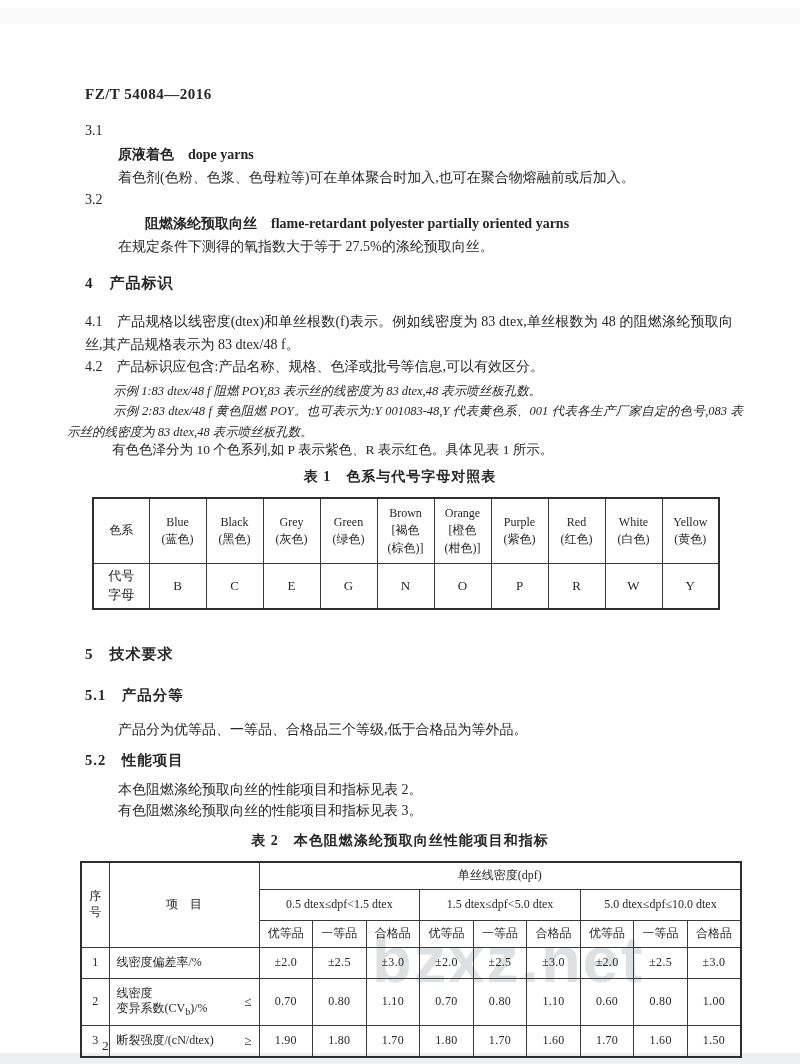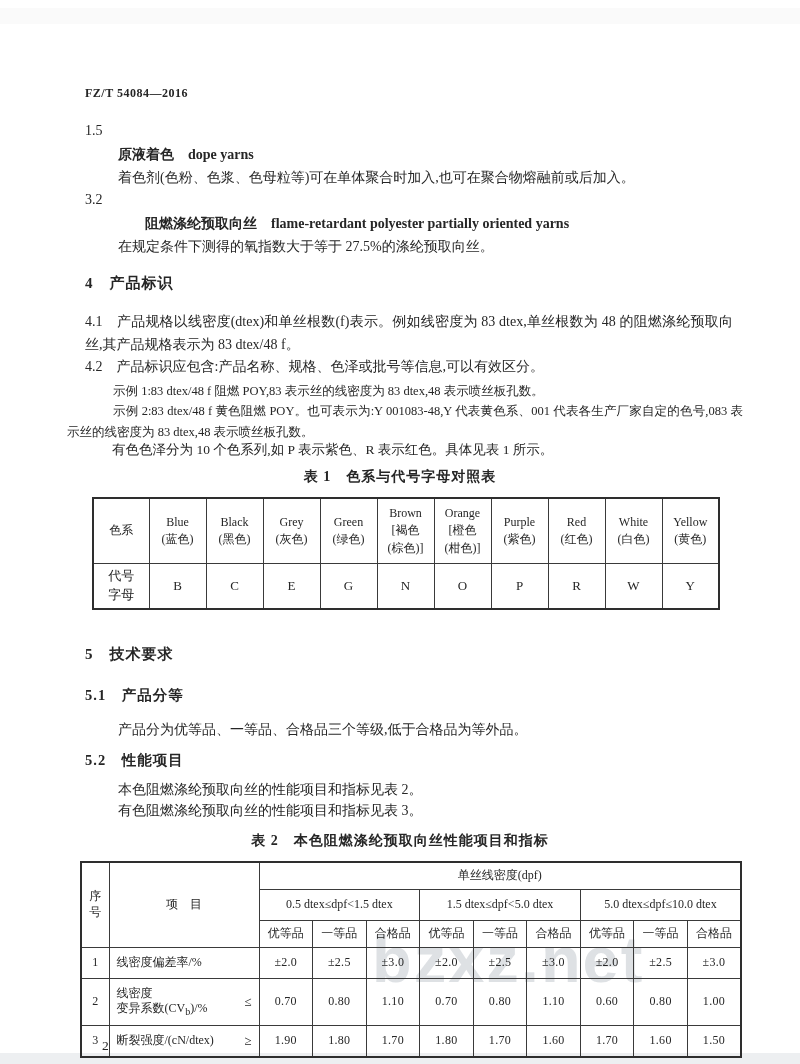--- a/index.html
+++ b/index.html
@@ -5,28 +5,28 @@
   html,body{margin:0;padding:0;}
   body{
     width:800px;height:1064px;position:relative;overflow:hidden;
     background:#ffffff;color:#262626;
     font-family:"Liberation Serif","DejaVu Serif",serif;
     font-size:14px;
   }
   .abs{position:absolute;}
   .band-top{left:0;top:8px;width:800px;height:16px;background:#fafafa;}
   .band-bottom{left:0;top:1053px;width:800px;height:11px;background:#edeff1;}
-  .docnum{left:85px;top:86px;font-weight:bold;font-size:12px;letter-spacing:.5px;}
+  .docnum{left:85px;top:86px;font-weight:bold;font-size:15px;letter-spacing:.5px;}
   .secnum{font-size:14px;}
   .term{font-weight:bold;}
   .term .en{margin-left:14px;}
   .h-bold{font-weight:bold;font-size:15px;letter-spacing:1px;}
   .h-sub{font-weight:bold;font-size:14.5px;letter-spacing:1px;}
   .para{line-height:23px;text-align:justify;}
-  .small{font-size:12.5px;line-height:20.5px;}
+  .small{font-size:12.5px;line-height:20.5px;font-style:italic;}
   .indent46{text-indent:46px;}
   .indent24{text-indent:24px;}
   .tbl-title{left:0;width:800px;text-align:center;font-weight:bold;font-size:14px;letter-spacing:1px;}
   table{border-collapse:collapse;table-layout:fixed;background:transparent;position:relative;z-index:2;}
   td{border:1px solid #3a3a3a;text-align:center;vertical-align:middle;padding:1px 2px;overflow:hidden;}
   .t1{width:628px;border:2px solid #2e2e2e;font-size:12px;line-height:1.45;}
   .t1 .r1 td{height:62px;}
   .t1 .r2 td{height:42px;font-size:13px;}
   .t2{width:662px;border:2px solid #2e2e2e;font-size:12px;line-height:1.3;}
   .t2 .hr1 td{height:24px;}
@@ -50,21 +50,21 @@
 </head>
 <body>
 
 <div class="abs band-top"></div>
 <div class="abs band-bottom"></div>
 
 <div class="abs watermark">bzxz.net</div>
 
 <div class="abs docnum">FZ/T 54084—2016</div>
 
-<div class="abs secnum" style="left:85px;top:123px;">1.5</div>
+<div class="abs secnum" style="left:85px;top:123px;">3.1</div>
 <div class="abs term" style="left:118px;top:146px;">
   <span>原液着色</span><span class="en">dope yarns</span>
 </div>
 <div class="abs" style="left:118px;top:169px;">着色剂(色粉、色浆、色母粒等)可在单体聚合时加入,也可在聚合物熔融前或后加入。</div>
 
 <div class="abs secnum" style="left:85px;top:192px;">3.2</div>
 <div class="abs term" style="left:101px;top:215px;padding-left:44px;">
   <span>阻燃涤纶预取向丝</span><span class="en">flame-retardant polyester partially oriented yarns</span>
 </div>
 <div class="abs" style="left:118px;top:238px;">在规定条件下测得的氧指数大于等于 27.5%的涤纶预取向丝。</div>

